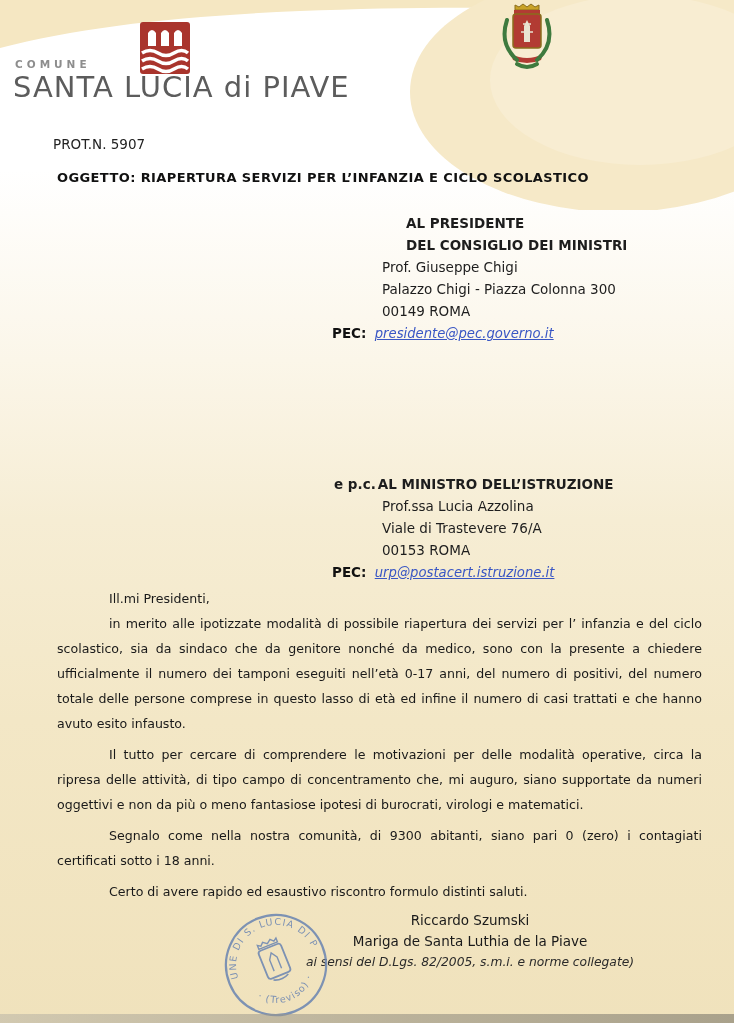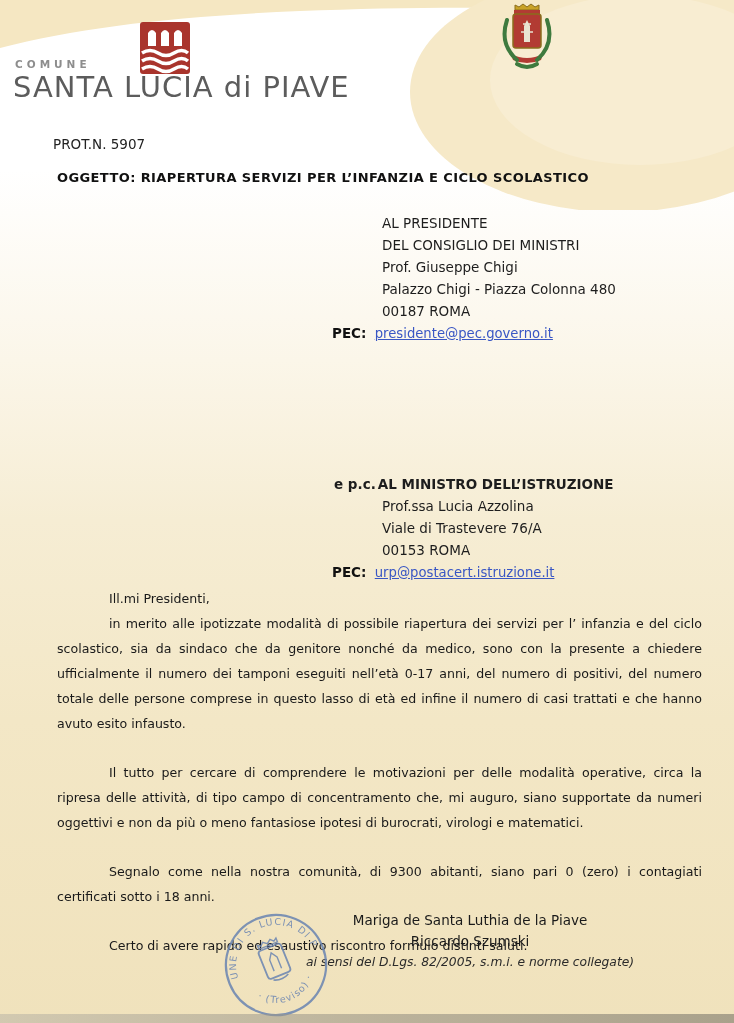--- a/index.html
+++ b/index.html
@@ -27,38 +27,38 @@
   .prot-row{
     position:absolute;top:136px;left:53px;right:34px;
     display:flex;justify-content:space-between;
     font-size:13.5px;color:#222;text-align:right;
   }
   .subject{
     position:absolute;top:170px;left:57px;
     font-size:13px;font-weight:bold;letter-spacing:.4px;color:#111;
   }
   .addr{position:absolute;left:332px;font-size:13.5px;line-height:22px;}
-  .addr .hline{font-weight:normal;margin-left:50px;}
+  .addr .hline{font-weight:bold;margin-left:74px;}
   .addr .hline-prefix{font-weight:bold;margin-left:2px;}
   .addr .line{margin-left:50px;}
   .addr .pec-line{margin-left:0;}
   .addr-1{top:212px;}
   .addr-2{top:348px;}
   .addr-3{top:473px;}
   .pec-label{font-weight:bold;color:#111;}
   .pec-link{
-    color:#3956c4;text-decoration:underline;
+    color:#3956c4;font-style:italic;text-decoration:underline;
     margin-left:4px;font-size:13.2px;
   }
   .body-text{
     position:absolute;top:586px;left:57px;width:645px;
     font-size:12.6px;line-height:25px;text-align:justify;color:#1a1a1a;
   }
   .body-text p{margin:0 0 0 0;text-indent:52px;}
-  .body-text p.gap{margin-top:24px;}
+  .body-text p.gap{margin-top:6px;}
   .salutation{text-indent:0;}
   .signature{
     position:absolute;top:910px;left:240px;width:460px;
     text-align:center;font-size:13.5px;line-height:21px;color:#1a1a1a;
   }
   .signature .note{font-style:italic;font-size:12.3px;line-height:20px;color:#2a2a2a;}
   .stamp{position:absolute;top:908px;left:214px;opacity:.88;}
   .scan-shadow{
     position:absolute;left:0;right:0;bottom:0;height:9px;
     background:linear-gradient(90deg,#b9b4a6 0%,#8e8a7e 55%,#6f6c63 100%);
@@ -103,22 +103,22 @@
   <div class="prot-row">
     <span>PROT.N. 5907</span>
   </div>
 
   <div class="subject">OGGETTO: RIAPERTURA SERVIZI PER L’INFANZIA E CICLO SCOLASTICO</div>
 
   <div class="addr addr-1">
     <div class="hline">AL PRESIDENTE</div>
     <div class="hline">DEL CONSIGLIO DEI  MINISTRI</div>
     <div class="line">Prof. Giuseppe Chigi</div>
-    <div class="line">Palazzo Chigi - Piazza Colonna 480</div>
-    <div class="line">00187 ROMA</div>
+    <div class="line">Palazzo Chigi - Piazza Colonna 300</div>
+    <div class="line">00149 ROMA</div>
     <div class="pec-line">
       <span class="pec-label">PEC:</span>
       <a class="pec-link" href="#">presidente@pec.governo.it</a>
     </div>
   </div>
 
 
   <div class="addr addr-3">
     <div>
       <span class="hline-prefix">e p.c.</span><span class="hline-prefix">AL MINISTRO DELL’ISTRUZIONE</span>
@@ -134,22 +134,22 @@
 
   <div class="body-text">
     <p class="salutation">Ill.mi Presidenti,</p>
     <p>in merito alle ipotizzate modalità di possibile riapertura dei servizi per l’ infanzia e del ciclo scolastico, sia da sindaco che da genitore nonché da medico, sono con la presente a chiedere ufficialmente il numero dei tamponi eseguiti nell’età 0-17 anni, del numero di positivi, del numero totale delle persone comprese in questo lasso di età ed infine il numero di casi trattati e che hanno avuto esito infausto.</p>
     <p class="gap">Il tutto per cercare di comprendere le motivazioni per delle modalità operative, circa la ripresa delle attività, di tipo campo di concentramento che, mi auguro, siano supportate da numeri oggettivi e non da più o meno fantasiose ipotesi di burocrati, virologi e matematici.</p>
     <p class="gap">Segnalo come nella nostra comunità, di 9300 abitanti, siano pari 0 (zero) i contagiati certificati sotto i 18 anni.</p>
     <p class="gap">Certo di avere rapido ed esaustivo riscontro formulo distinti saluti.</p>
   </div>
 
   <div class="signature">
+    <div>Riccardo Szumski</div>
     <div>Mariga de Santa Luthia de la Piave</div>
-    <div>Riccardo Szumski</div>
     <div class="note">ai sensi del D.Lgs. 82/2005, s.m.i. e norme collegate)</div>
   </div>
 
   <svg class="stamp" width="124" height="114" viewBox="0 0 124 114">
     <g transform="rotate(-22 62 57)" fill="none" stroke="#6e87b2">
       <circle cx="62" cy="57" r="50" stroke-width="2.2"></circle>
       <path id="arcTop" d="M22,57 A40,40 0 0 1 102,57" stroke="none"></path>
       <path id="arcBot" d="M24,57 A38,38 0 0 0 100,57" stroke="none"></path>
       <text font-size="9.5" letter-spacing="1.2" fill="#6e87b2" stroke="none" font-family="DejaVu Sans, sans-serif">
         <textPath href="#arcTop" startOffset="50%" text-anchor="middle">COMUNE DI S. LUCIA DI PIAVE</textPath>

